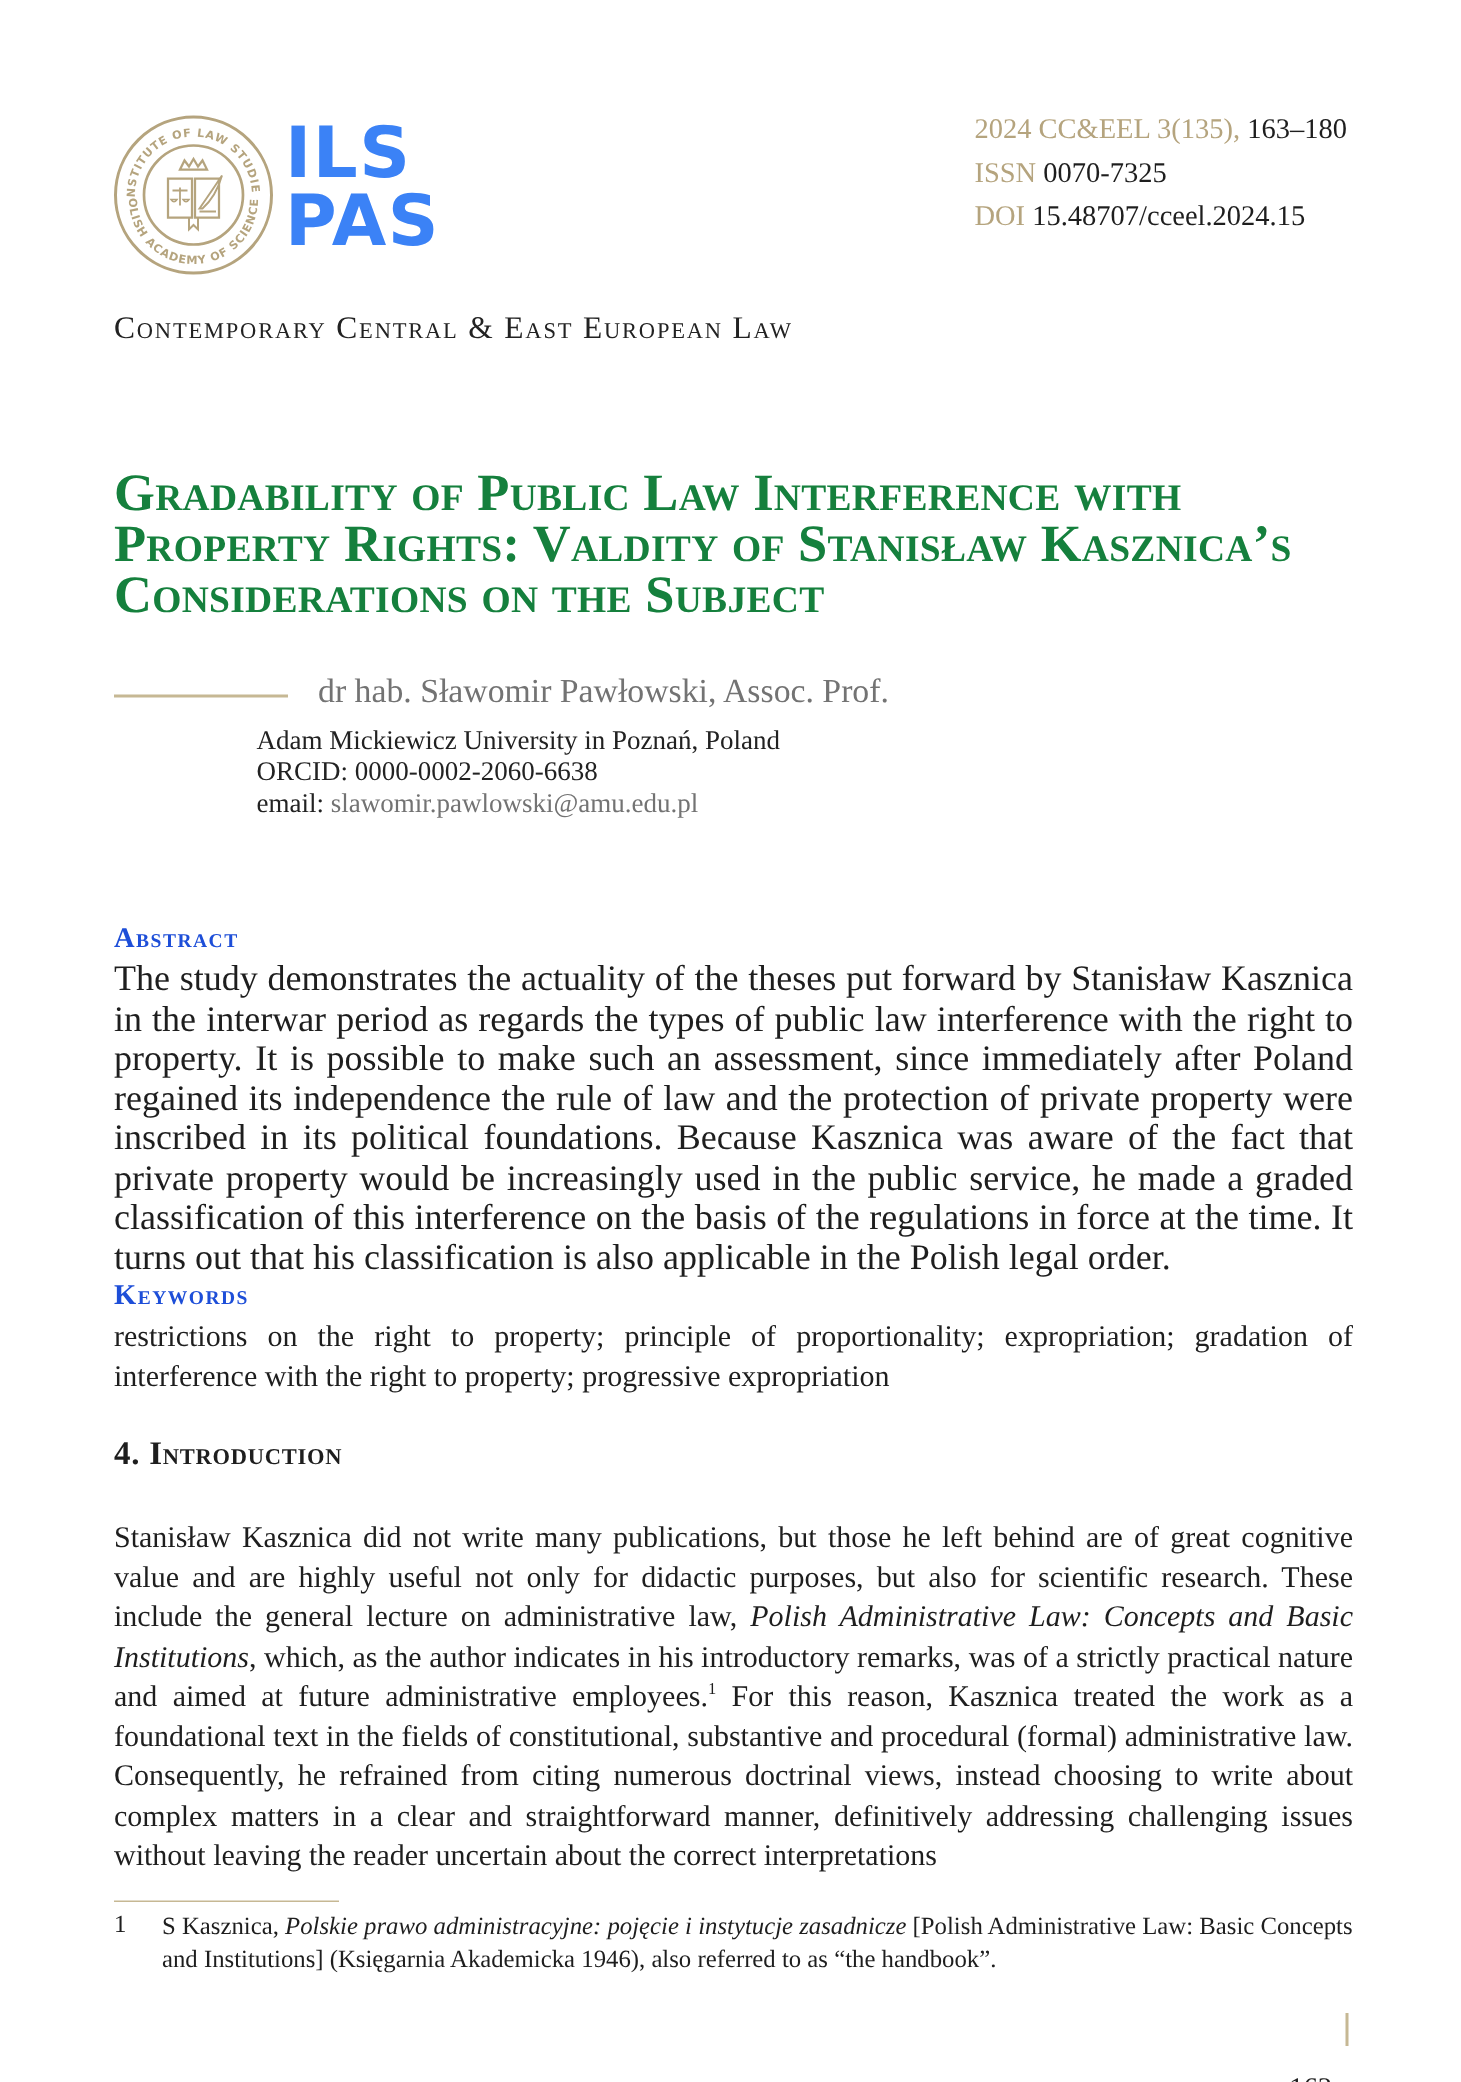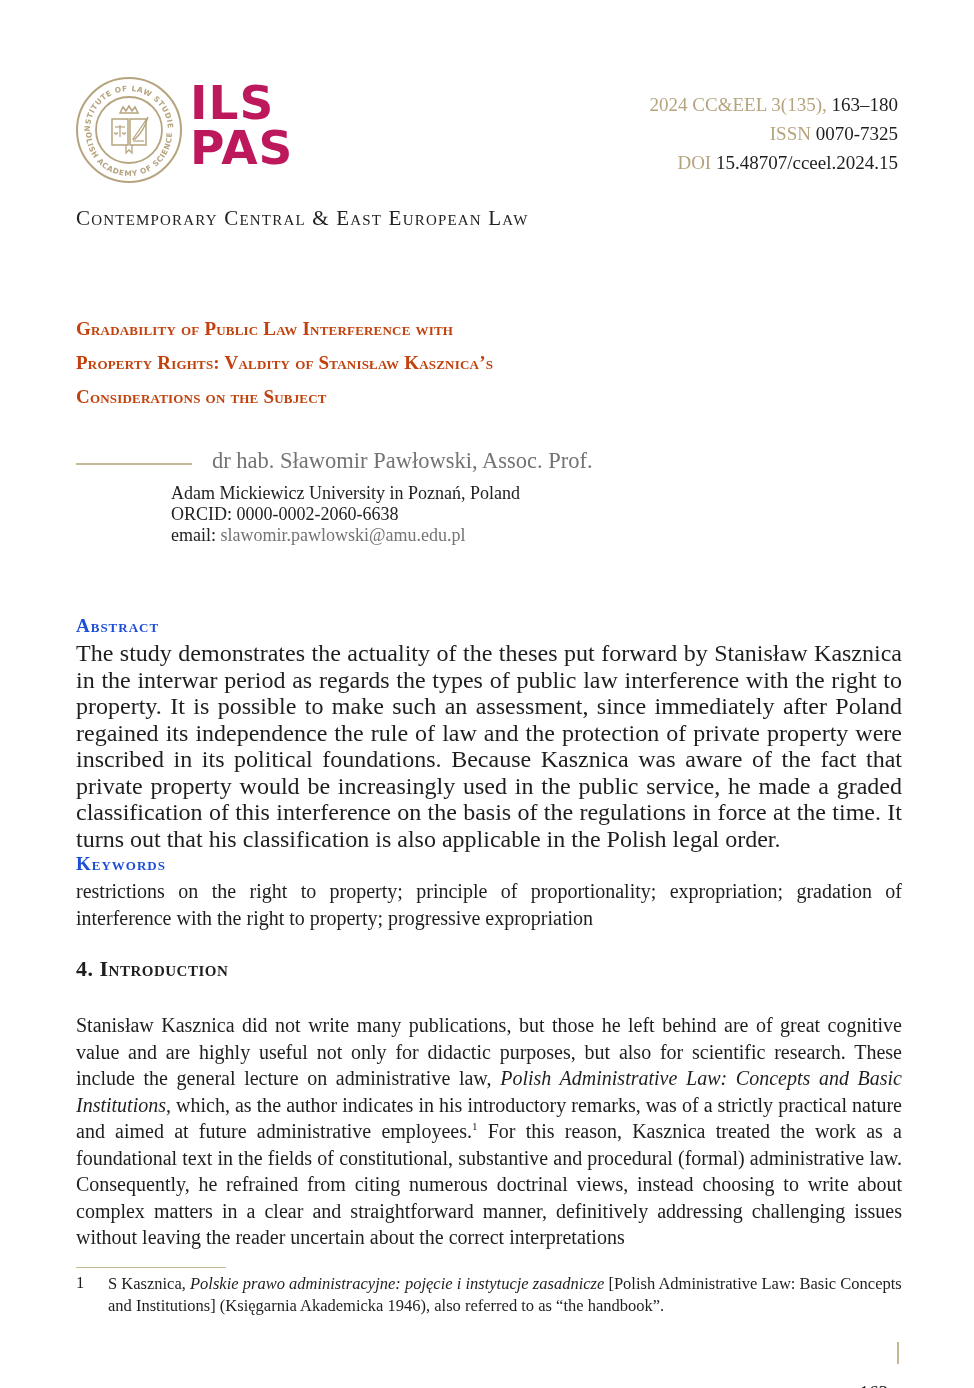--- a/index.html
+++ b/index.html
@@ -6,31 +6,31 @@
   body {
     width: 974px; height: 1388px; position: relative; overflow: hidden;
     font-family: "Liberation Serif", "DejaVu Serif", serif;
     color: #1e1e1e;
   }
   .gold { color: #b5a47e; }
   .abs { position: absolute; }
 
   
   #logo-seal { left: 74px; top: 75px; width: 110px; height: 110px; }
-  #logo-text { left: 190px; top: 80px; font-family: "DejaVu Sans", "Liberation Sans", sans-serif; font-weight: bold; color: #be185d; font-size: 47px; line-height: 45px; letter-spacing: 1px; }
+  #logo-text { left: 190px; top: 80px; font-family: "DejaVu Sans", "Liberation Sans", sans-serif; font-weight: bold; color: #3b82f6; font-size: 47px; line-height: 45px; letter-spacing: 1px; }
 
   
-  #meta { right: 76px; top: 90px; text-align: right; font-size: 19px; line-height: 29px; }
+  #meta { right: 76px; top: 72px; font-size: 19px; line-height: 29px; }
   #meta .row { white-space: nowrap; }
 
   
   #journal { left: 76px; top: 206px; font-size: 21px; font-variant: small-caps; letter-spacing: 1.2px; color: #222; }
 
   
-  #title { left: 76px; top: 312px; width: 830px; font-size: 19px; line-height: 34px; font-weight: bold; font-variant: small-caps; color: #c2410c; letter-spacing: 0.2px; }
+  #title { left: 76px; top: 312px; width: 830px; font-size: 35px; line-height: 34px; font-weight: bold; font-variant: small-caps; color: #15803d; letter-spacing: 0.2px; }
   #title div { white-space: nowrap; }
 
   
   #author-rule { left: 76px; top: 463px; width: 116px; height: 2px; background: #c6b894; }
   #author-name { left: 212px; top: 448px; font-size: 22.5px; color: #737373; }
   #affil { left: 128px; top: 483px; font-size: 18px; line-height: 21px; color: #222; margin-left: 43px; }
 
   
   .sec-head { font-weight: bold; font-variant: small-caps; letter-spacing: 1px; font-size: 19px; color: #1d4ed8; }
   #abstract-head { left: 76px; top: 615px; }

